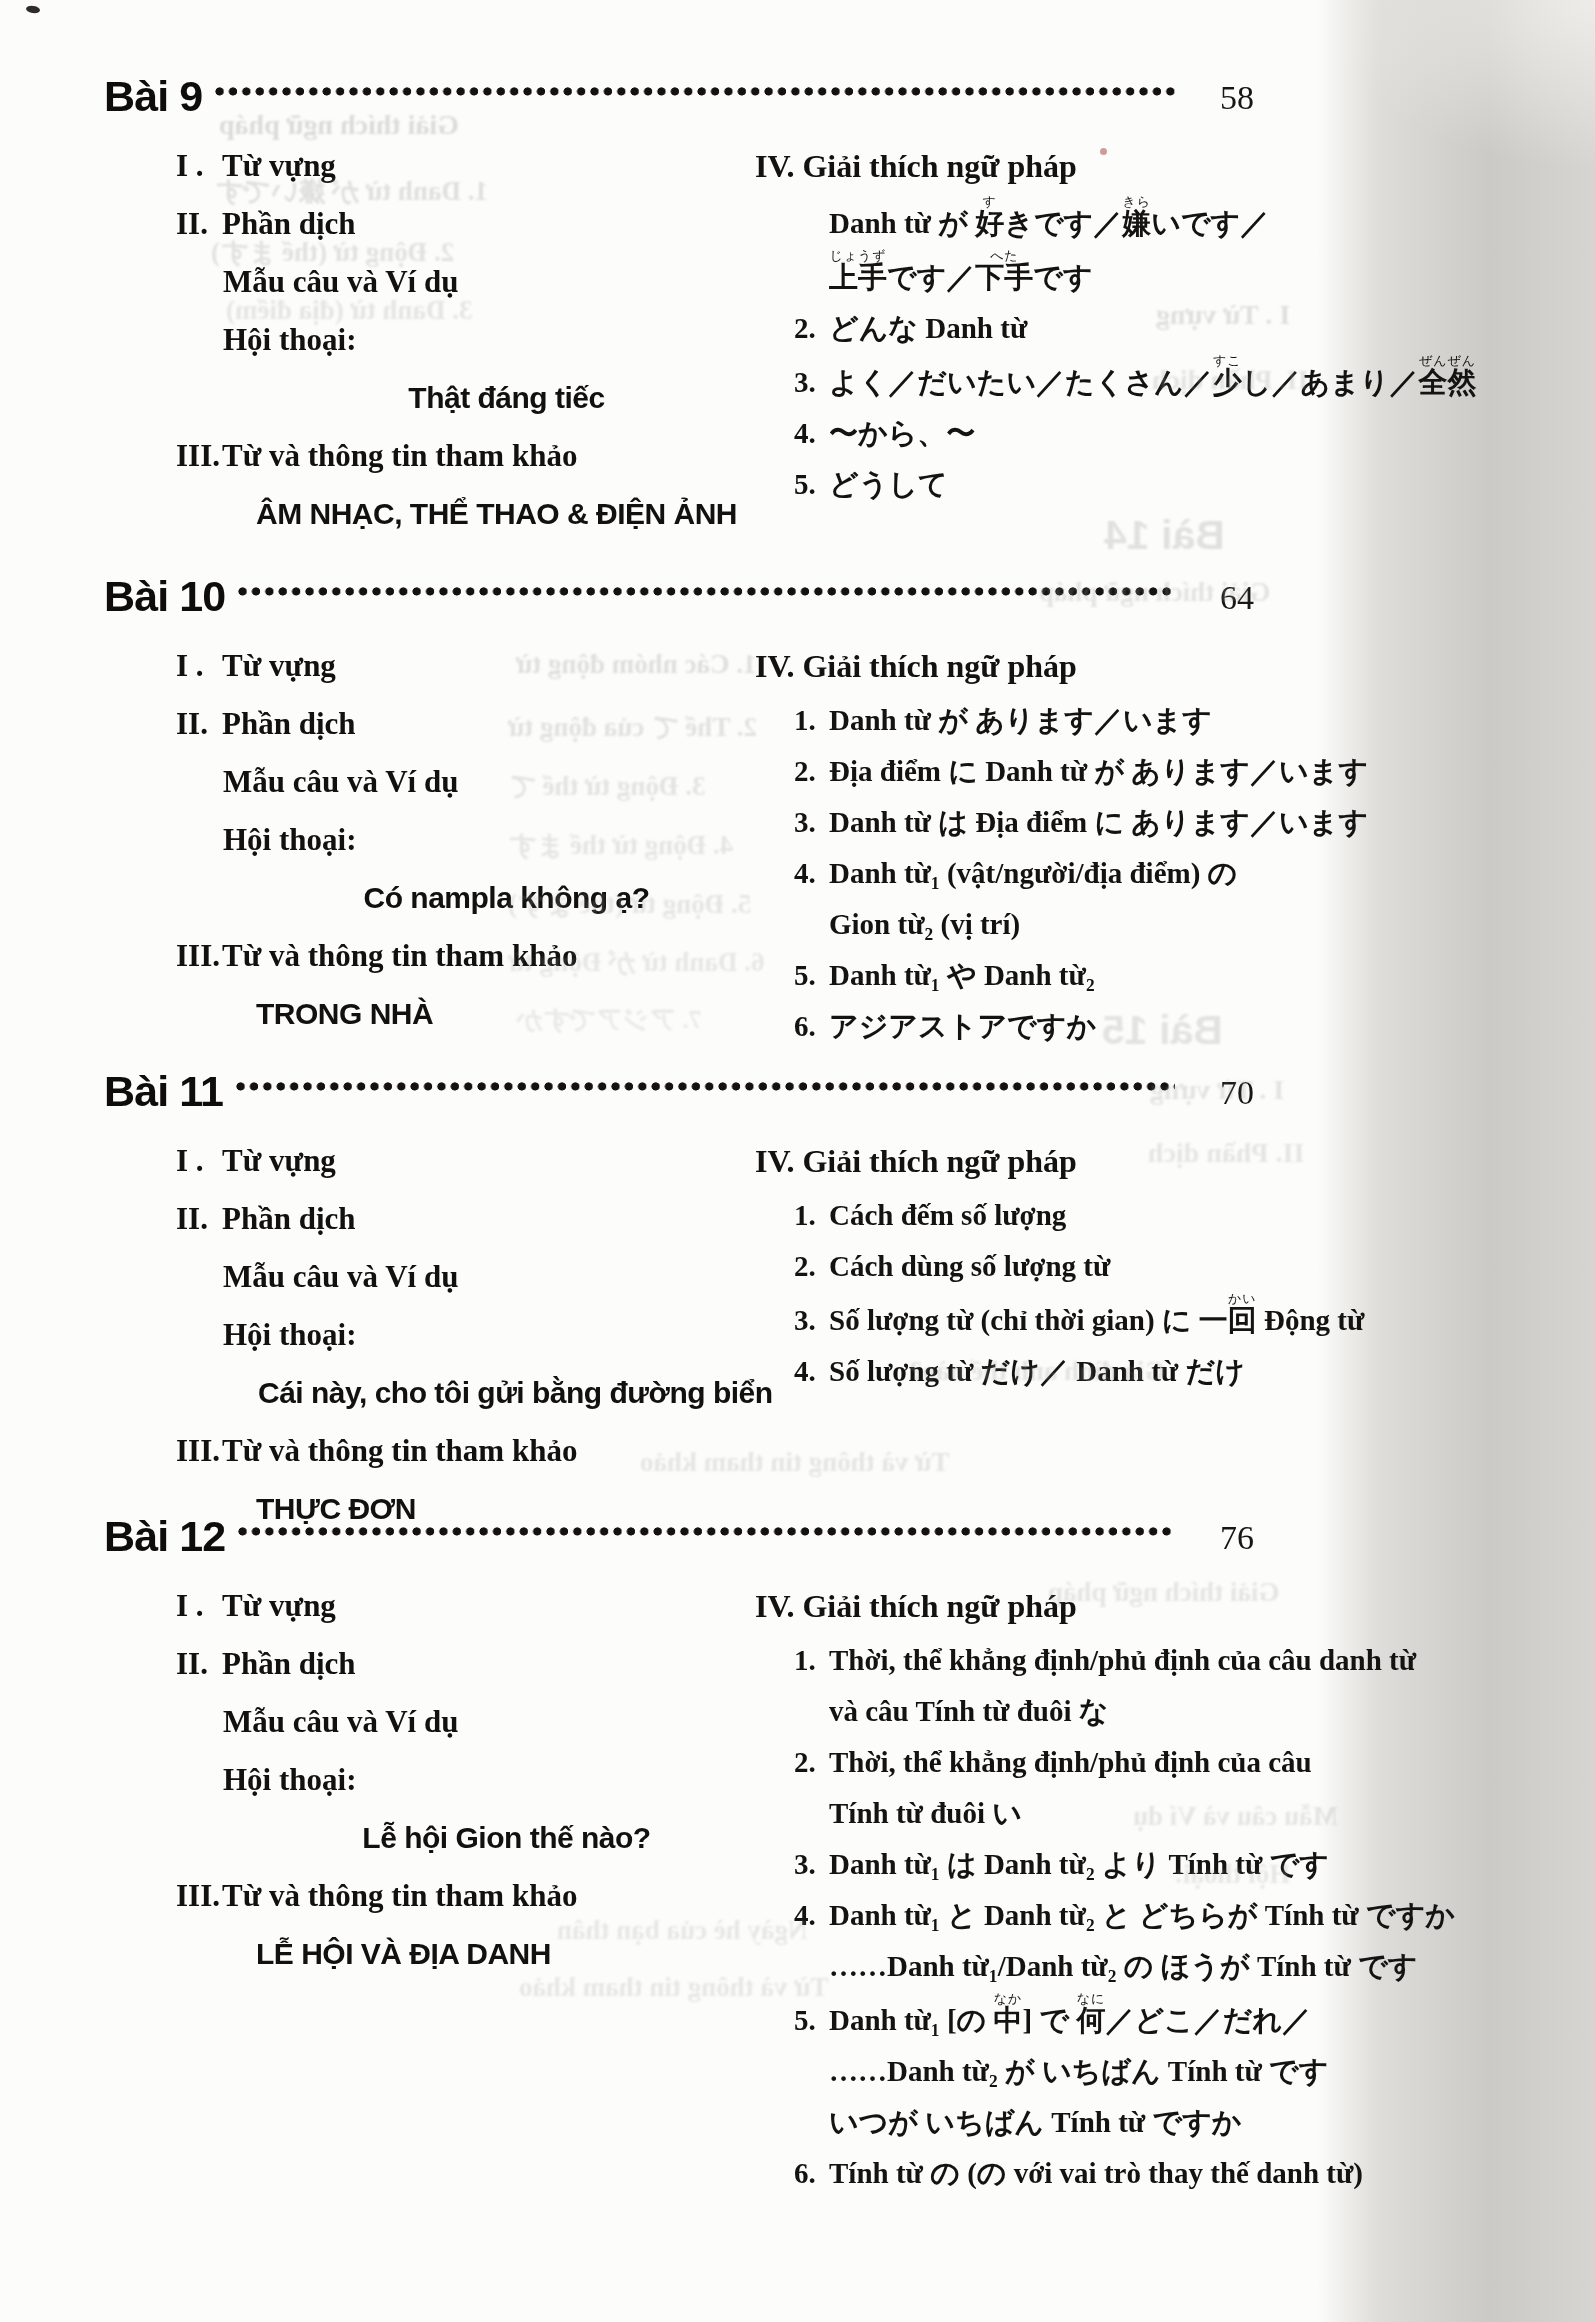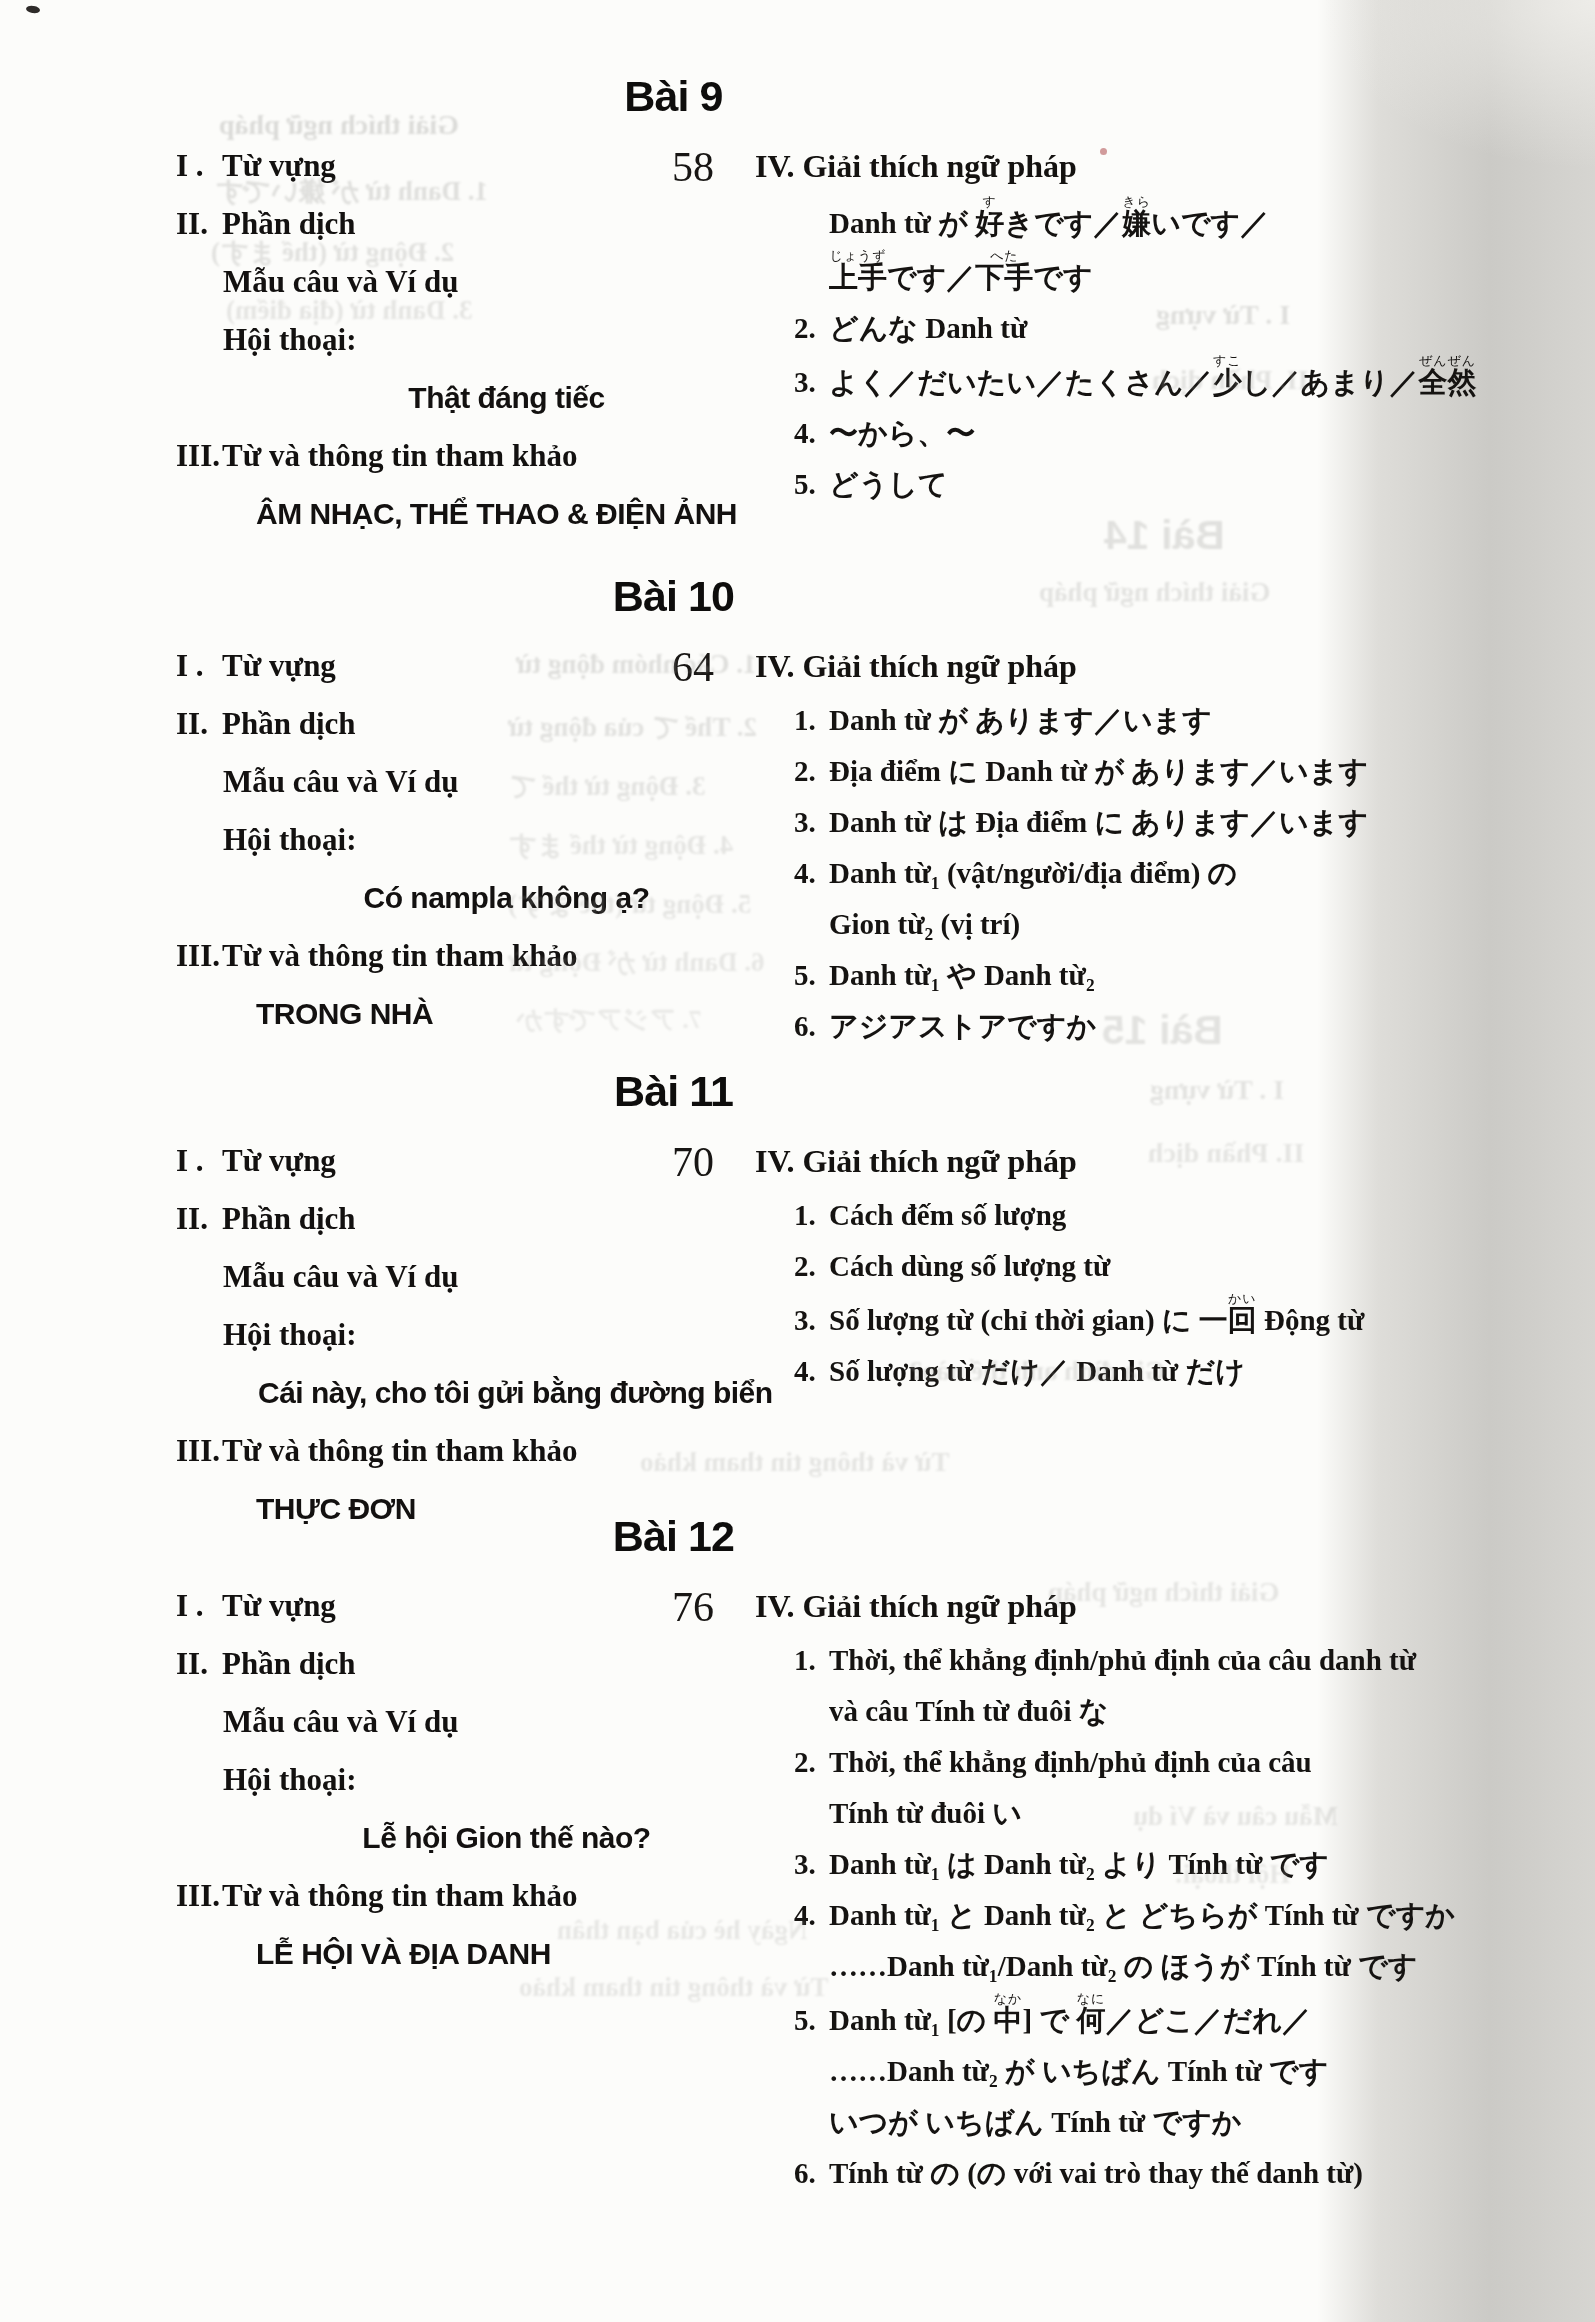--- a/index.html
+++ b/index.html
@@ -14,32 +14,32 @@
   .scan-edge{
     position:absolute;top:0;right:0;width:278px;height:100%;
     background:
       radial-gradient(ellipse 390px 241px at 100% 0%, rgba(240,239,235,.9), rgba(240,239,235,0) 70%),
       linear-gradient(90deg, rgba(203,202,198,0) 0%, #deddd9 22%, #cbcac6 62%, #d6d5d1 100%);
   }
   .speck{position:absolute;border-radius:50%;}
 
   
   .lesson{position:absolute;left:104px;width:1150px;}
-  .lesson-header{display:flex;align-items:center;height:59px;flex-direction:column;}
+  .lesson-header{display:flex;height:59px;}
   .lesson-title{
     font-family:"Liberation Sans","DejaVu Sans",sans-serif;
     font-weight:800;font-size:43px;letter-spacing:-0.9px;color:#0e0d0c;
     white-space:nowrap;padding-right:11px;
   }
   .leader{
     flex:1;height:9.3px;margin:15px 9.3px 0 1.9px;
     background-image:radial-gradient(circle at 4.6px 4.6px,#14110f 3.9px,rgba(0,0,0,0) 4.5px);
     background-size:13.4px 9.3px;background-repeat:repeat-x;
   }
-  .page-no{font-size:42px;color:#181614;width:70px;text-align:right;margin-top:7.4px;}
+  .page-no{font-size:34px;color:#181614;width:70px;text-align:right;margin-top:7.4px;}
 
   .cols{display:flex;margin-top:5.6px;}
   .col-left{width:651px;flex:none;}
   .col-right{flex:1;min-width:0;}
 
   
   .tline{
     line-height:58px;white-space:nowrap;font-weight:bold;font-size:31px;color:#131110;
     padding-left:72px;
   }

